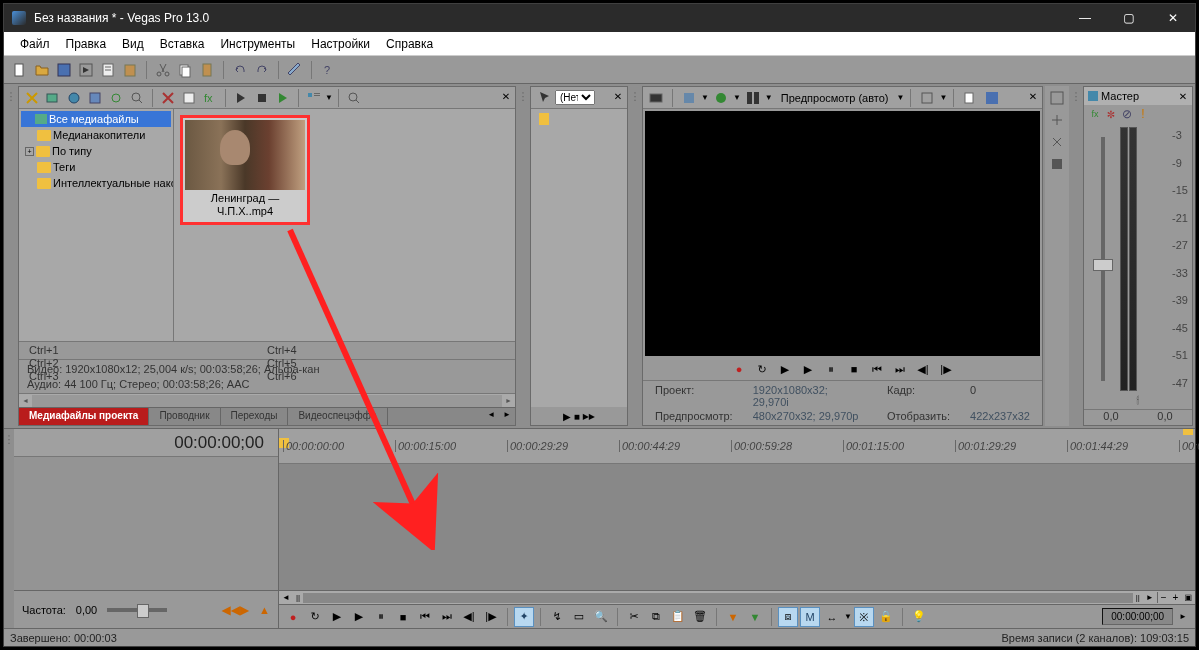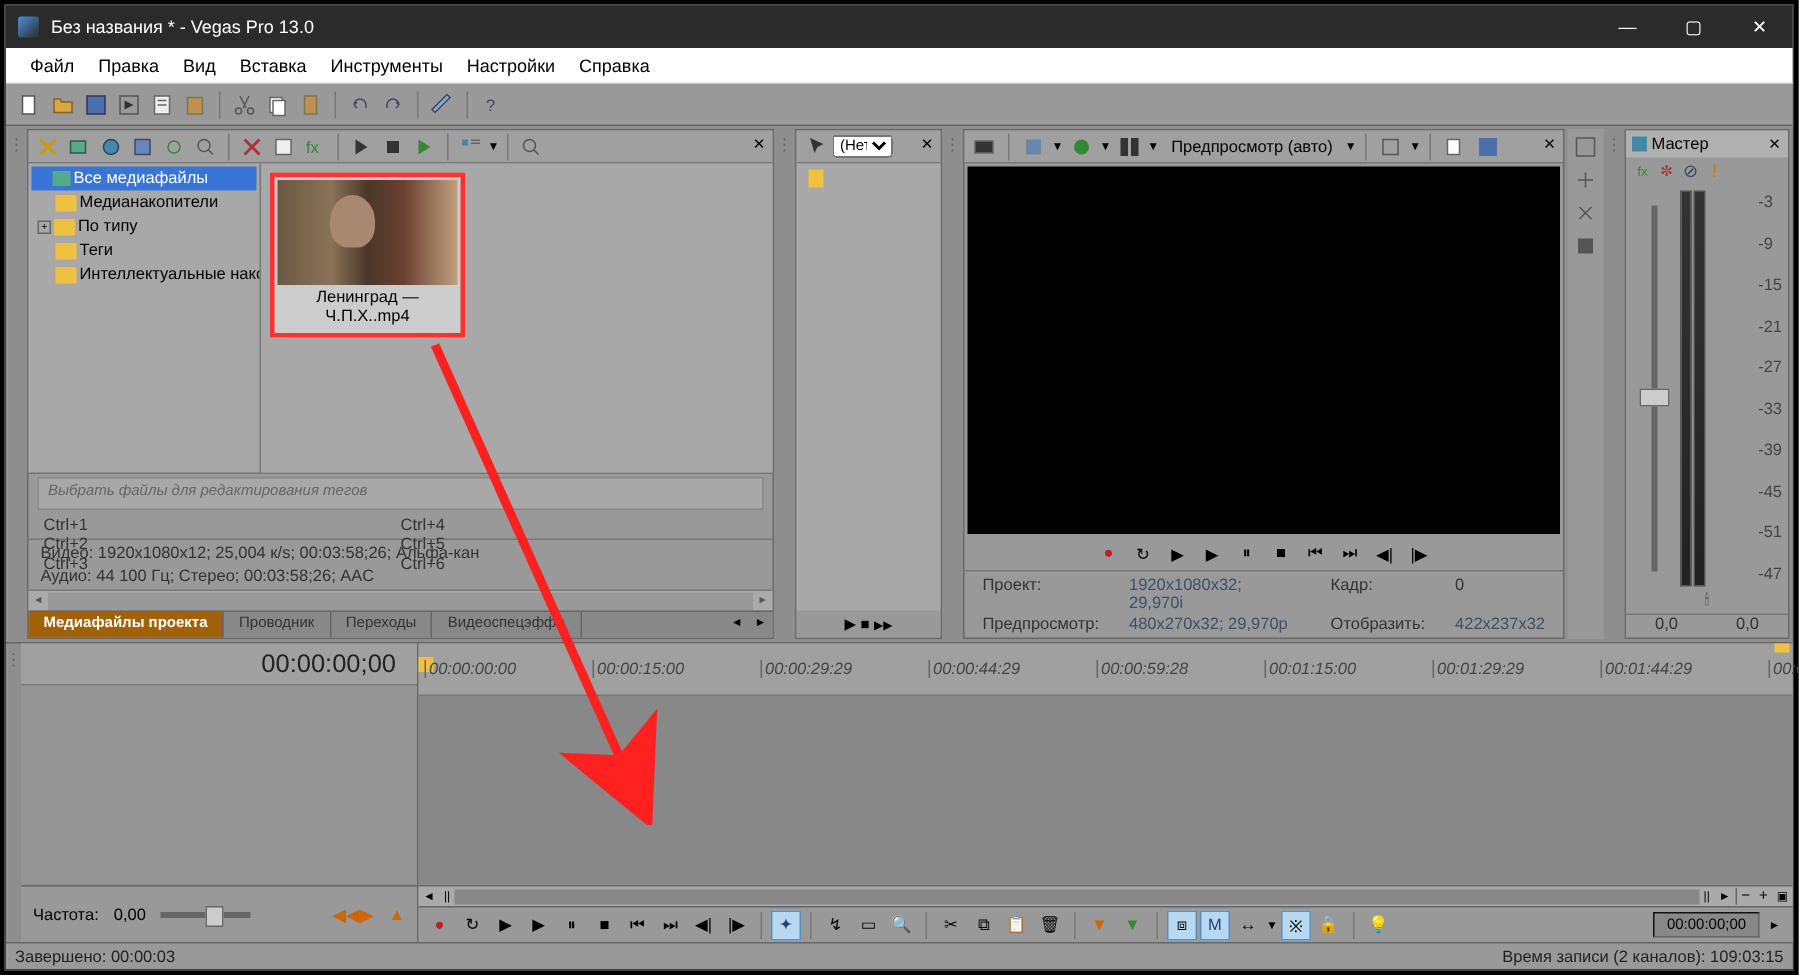--- a/index.html
+++ b/index.html
@@ -32,21 +32,21 @@
 .thumb-img::after { content:""; position:absolute; left:35px; top:10px; width:30px; height:35px; background:#a88870; border-radius:50% 50% 40% 40%; }
 .thumb-lbl { text-align:center; font-size:10px; padding:2px 0; line-height:1.2; }
 .media-bottom { border-top:1px solid #777; }
 .tagbox { height:22px; margin:2px 6px; border:1px solid #888; background:#a8a8a8; padding:3px 6px; font-style:italic; color:#666; font-size:10px; }
 .ctrls { display:flex; padding:2px 10px; font-size:10px; color:#333; }
 .ctrls .col { flex:1; }
 .ctrls div { height:13px; }
 .stats { border-top:1px solid #777; padding:2px 8px; font-size:10px; color:#333; line-height:1.3; }
 .tabs { height:18px; background:#888; display:flex; border-top:1px solid #666; }
 .tab { padding:2px 10px; font-size:10px; color:#333; border-right:1px solid #666; }
-.tab.active { background:#a16207; color:#fff; font-weight:bold; }
+.tab.active { background:#b91c1c; color:#fff; font-weight:bold; }
 .tab-arrows { margin-left:auto; display:flex; }
 .hscroll { height:14px; background:#aaa; border-top:1px solid #777; display:flex; align-items:center; }
 .hscroll::before,.hscroll::after { content:"◄"; font-size:7px; padding:0 3px; color:#555;}
 .hscroll::after { content:"►"; }
 .hscroll-track { flex:1; height:12px; background:#999; }
 
 .trimmer { width:98px; }
 .trim-body { flex:1; background:#a8a8a8; position:relative; }
 .trim-marker { position:absolute; top:4px; left:8px; width:10px; height:12px; background:#f0c040; }
 .trim-ctrl { height:18px; display:flex; justify-content:center; gap:3px; align-items:center; background:#999; }
@@ -311,21 +311,20 @@
               </div>
           </div>
           <div class="thumbs">
             <div class="thumb-card">
               <div class="thumb-img"></div>
               <div class="thumb-lbl"><span>Ленинград —</span><br><span>Ч.П.Х..mp4</span></div>
             </div>
           </div>
         </div>
         <div class="media-bottom">
-          <div class="tagbox">Выбрать файлы для редактирования тегов</div>
           <div class="ctrls">
             <div class="col">
                 <div>Ctrl+1</div>
                 <div>Ctrl+2</div>
                 <div>Ctrl+3</div>
               </div>
             <div class="col">
                 <div>Ctrl+4</div>
                 <div>Ctrl+5</div>
                 <div>Ctrl+6</div>

